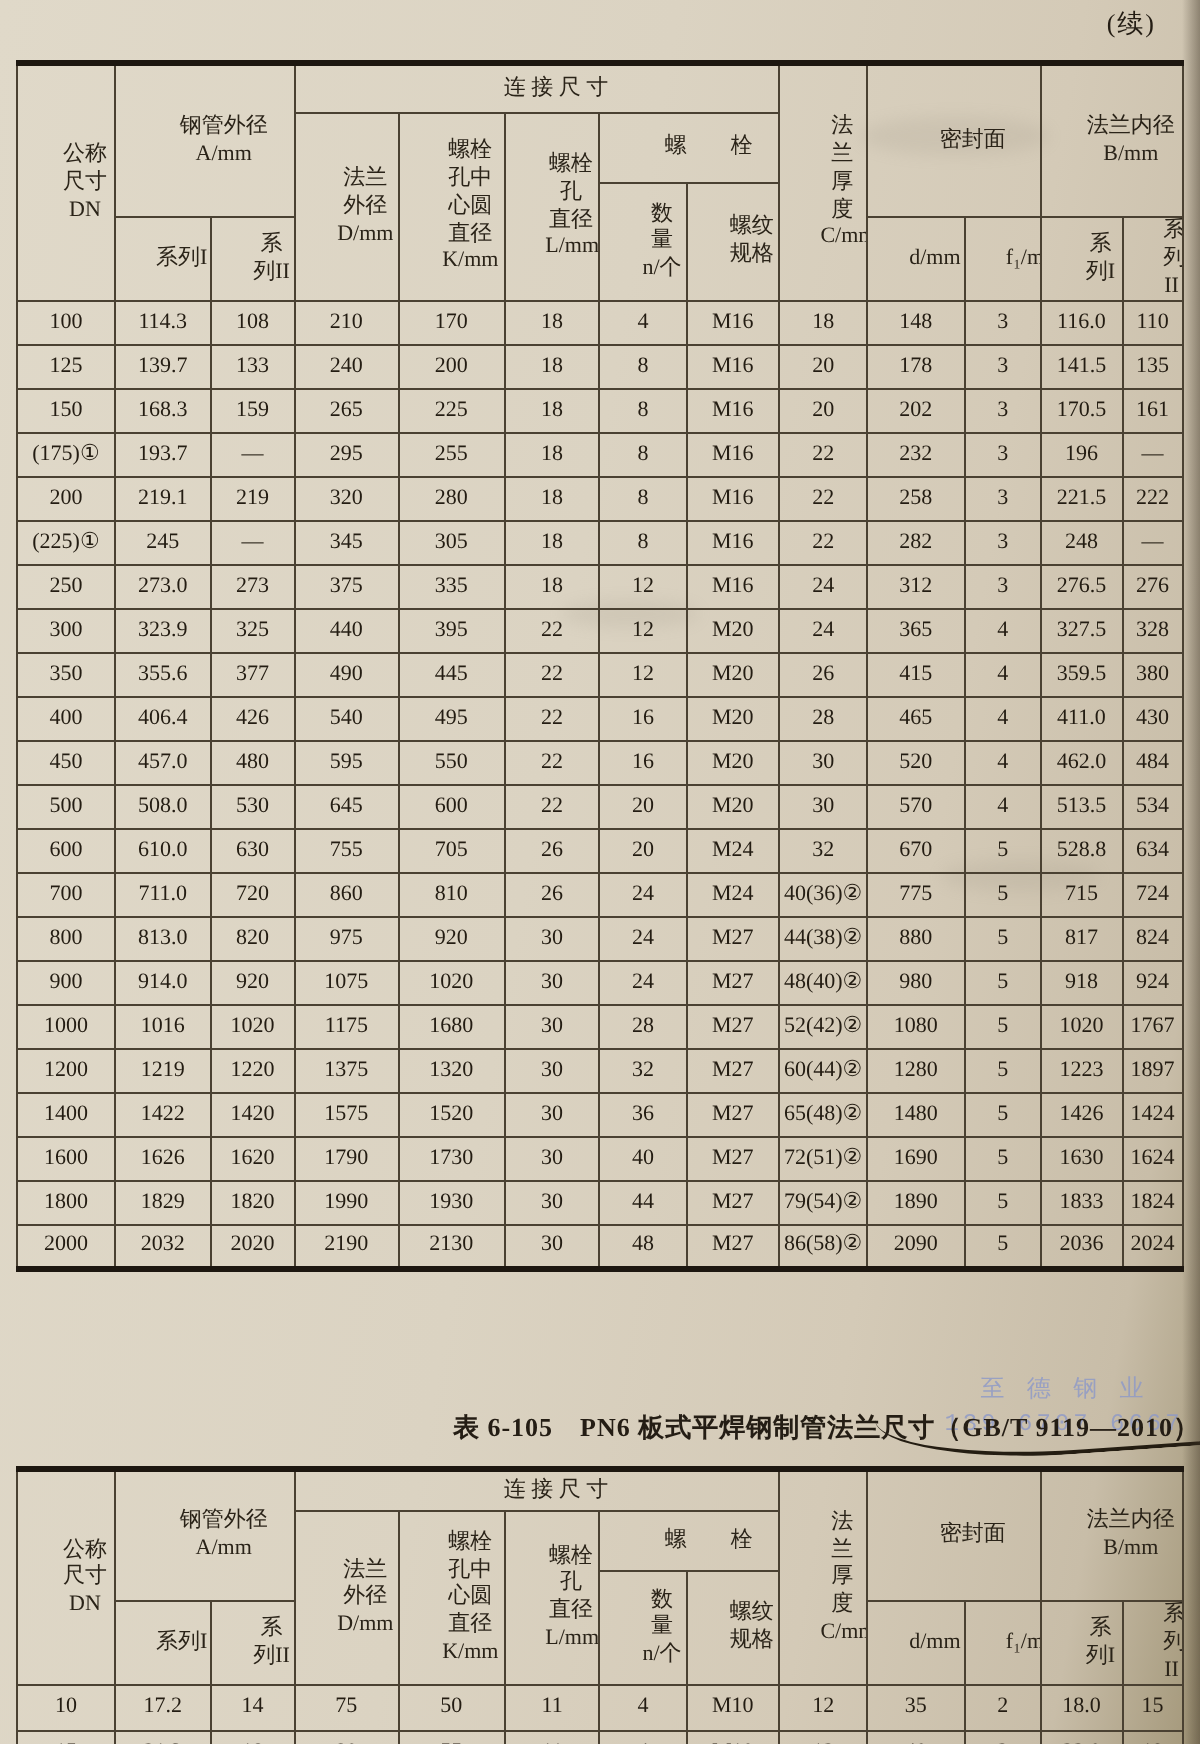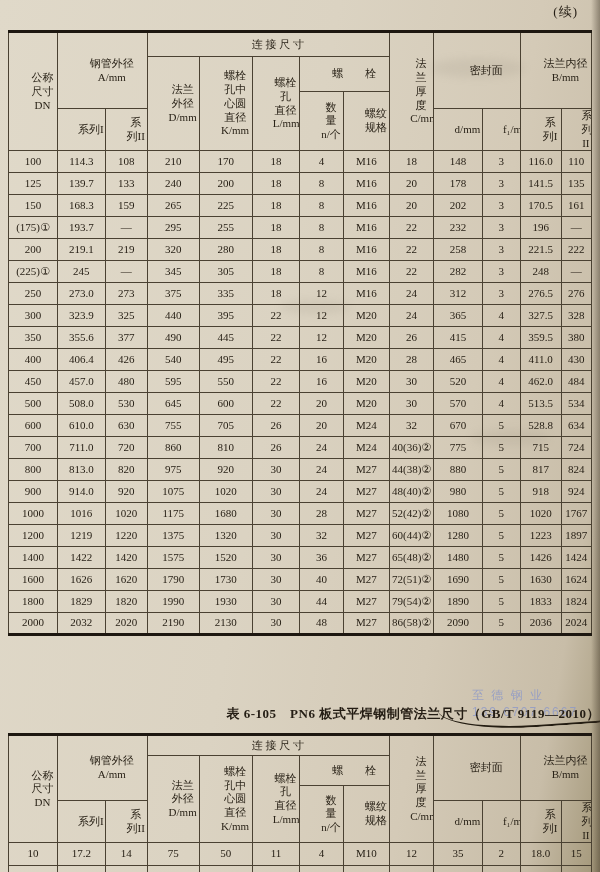--- a/index.html
+++ b/index.html
@@ -41,23 +41,23 @@
   .tbl1 tr.hr1{height:25px;} .tbl1 tr.hr2{height:35px;} .tbl1 tr.hr3{height:17px;} .tbl1 tr.hr4{height:27px;}
   .tbl1 tbody tr{height:22px;}
   .tbl2 tr.hr1{height:21px;} .tbl2 tr.hr2{height:30px;} .tbl2 tr.hr3{height:15px;} .tbl2 tr.hr4{height:23px;}
   .tbl2 tbody tr{height:23px;}
   .notes{position:absolute;top:636px;left:28px;right:18px;font-size:11.5px;line-height:1.0;}
   .note-line{margin-bottom:10px;display:flex;}
   .note-line .marker{flex:0 0 22px;}
   .note-line .ntext{flex:1;}
   .wm{
     position:absolute;top:687px;right:8px;width:120px;
-    font-size:12px;line-height:1.4;
+    text-align:center;font-size:12px;line-height:1.4;
     letter-spacing:2px;opacity:.8;
-    font-family:Liberation Sans, sans-serif;
+    font-family:Liberation Mono, monospace;
   }
   .tbl2-title{
     position:absolute;top:705px;left:0;width:100%;
     text-align:right;font-weight:bold;font-size:13px;letter-spacing:.5px;
   }
   .curve{
     position:absolute;top:700px;right:-8px;width:170px;height:26px;
     border-bottom:2px solid #241d12;border-radius:0 0 10px 60%/0 0 6px 24px;
     transform:rotate(-4deg);pointer-events:none;
   }

